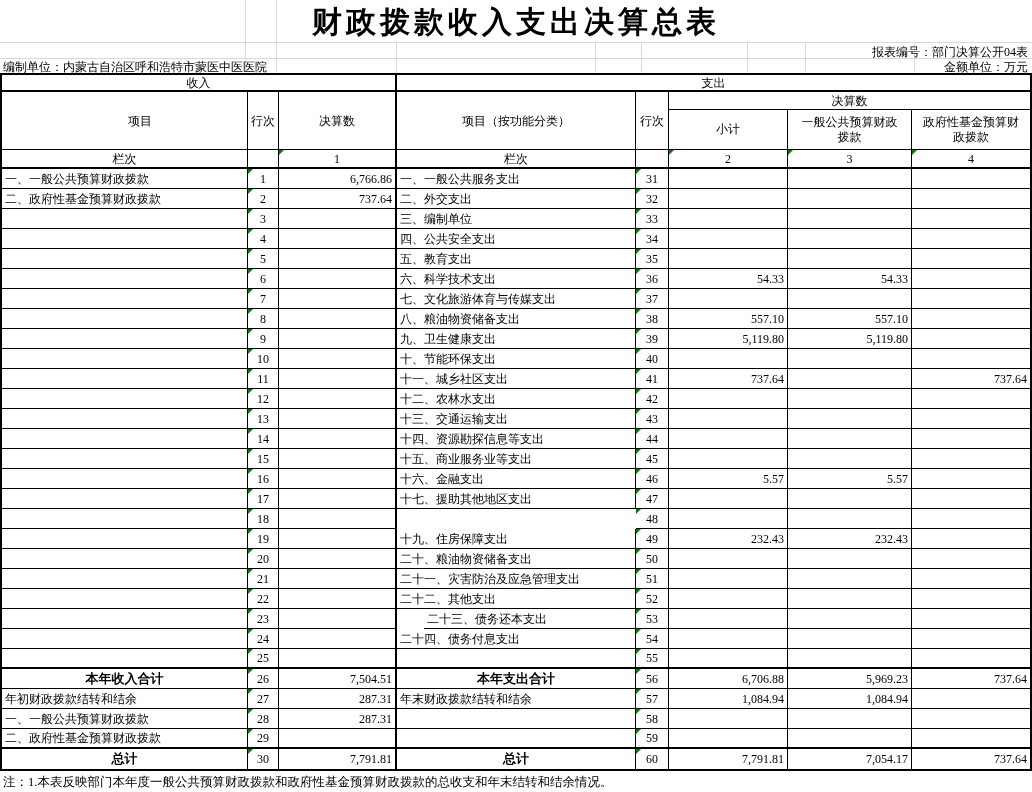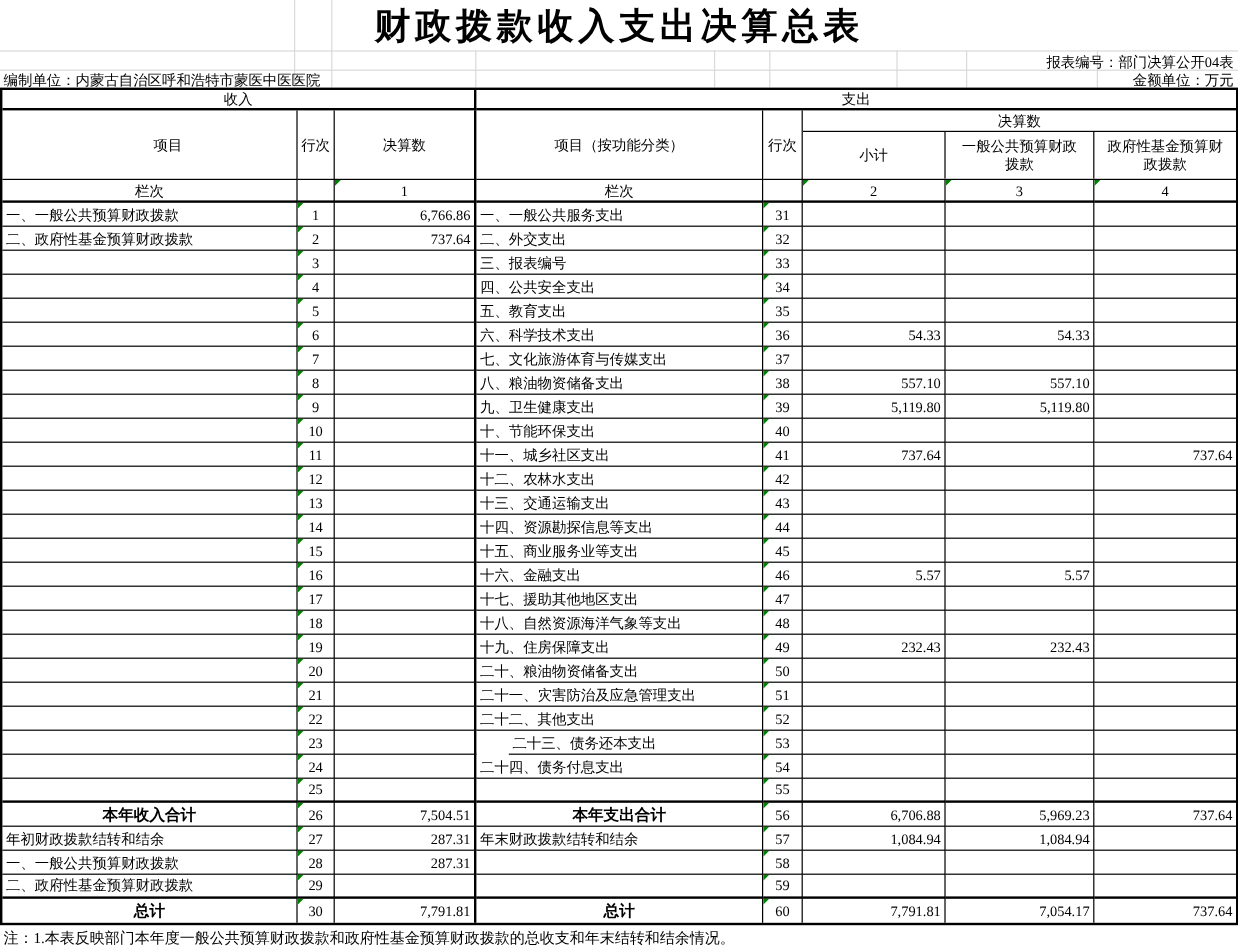--- a/index.html
+++ b/index.html
@@ -142,21 +142,21 @@
       <div class="c ctr" style="grid-area: 5 / 2;"><span class="corner"></span>2</div>
       <div class="c amt thickR" style="grid-area: 5 / 3;">737.64</div>
       <div class="c lbl" style="grid-area: 5 / 4;">二、外交支出</div>
       <div class="c ctr" style="grid-area: 5 / 5;"><span class="corner"></span>32</div>
       <div class="c amt" style="grid-area: 5 / 6;"></div>
       <div class="c amt" style="grid-area: 5 / 7;"></div>
       <div class="c amt noR" style="grid-area: 5 / 8;"></div>
       <div class="c lbl" style="grid-area: 6 / 1;"></div>
       <div class="c ctr" style="grid-area: 6 / 2;"><span class="corner"></span>3</div>
       <div class="c amt thickR" style="grid-area: 6 / 3;"></div>
-      <div class="c lbl" style="grid-area: 6 / 4;">三、报表编号</div>
+      <div class="c lbl" style="grid-area: 6 / 4;">三、编制单位</div>
       <div class="c ctr" style="grid-area: 6 / 5;"><span class="corner"></span>33</div>
       <div class="c amt" style="grid-area: 6 / 6;"></div>
       <div class="c amt" style="grid-area: 6 / 7;"></div>
       <div class="c amt noR" style="grid-area: 6 / 8;"></div>
       <div class="c lbl" style="grid-area: 7 / 1;"></div>
       <div class="c ctr" style="grid-area: 7 / 2;"><span class="corner"></span>4</div>
       <div class="c amt thickR" style="grid-area: 7 / 3;"></div>
       <div class="c lbl" style="grid-area: 7 / 4;">四、公共安全支出</div>
       <div class="c ctr" style="grid-area: 7 / 5;"><span class="corner"></span>34</div>
       <div class="c amt" style="grid-area: 7 / 6;"></div>
@@ -262,21 +262,20 @@
       <div class="c ctr" style="grid-area: 20 / 2;"><span class="corner"></span>17</div>
       <div class="c amt thickR" style="grid-area: 20 / 3;"></div>
       <div class="c lbl" style="grid-area: 20 / 4;">十七、援助其他地区支出</div>
       <div class="c ctr" style="grid-area: 20 / 5;"><span class="corner"></span>47</div>
       <div class="c amt" style="grid-area: 20 / 6;"></div>
       <div class="c amt" style="grid-area: 20 / 7;"></div>
       <div class="c amt noR" style="grid-area: 20 / 8;"></div>
       <div class="c lbl" style="grid-area: 21 / 1;"></div>
       <div class="c ctr" style="grid-area: 21 / 2;"><span class="corner"></span>18</div>
       <div class="c amt thickR" style="grid-area: 21 / 3;"></div>
-      <div class="c lbl" style="grid-area: 21 / 4;">十八、自然资源海洋气象等支出</div>
       <div class="c ctr" style="grid-area: 21 / 5;"><span class="corner"></span>48</div>
       <div class="c amt" style="grid-area: 21 / 6;"></div>
       <div class="c amt" style="grid-area: 21 / 7;"></div>
       <div class="c amt noR" style="grid-area: 21 / 8;"></div>
       <div class="c lbl" style="grid-area: 22 / 1;"></div>
       <div class="c ctr" style="grid-area: 22 / 2;"><span class="corner"></span>19</div>
       <div class="c amt thickR" style="grid-area: 22 / 3;"></div>
       <div class="c lbl" style="grid-area: 22 / 4;">十九、住房保障支出</div>
       <div class="c ctr" style="grid-area: 22 / 5;"><span class="corner"></span>49</div>
       <div class="c amt" style="grid-area: 22 / 6;">232.43</div>

